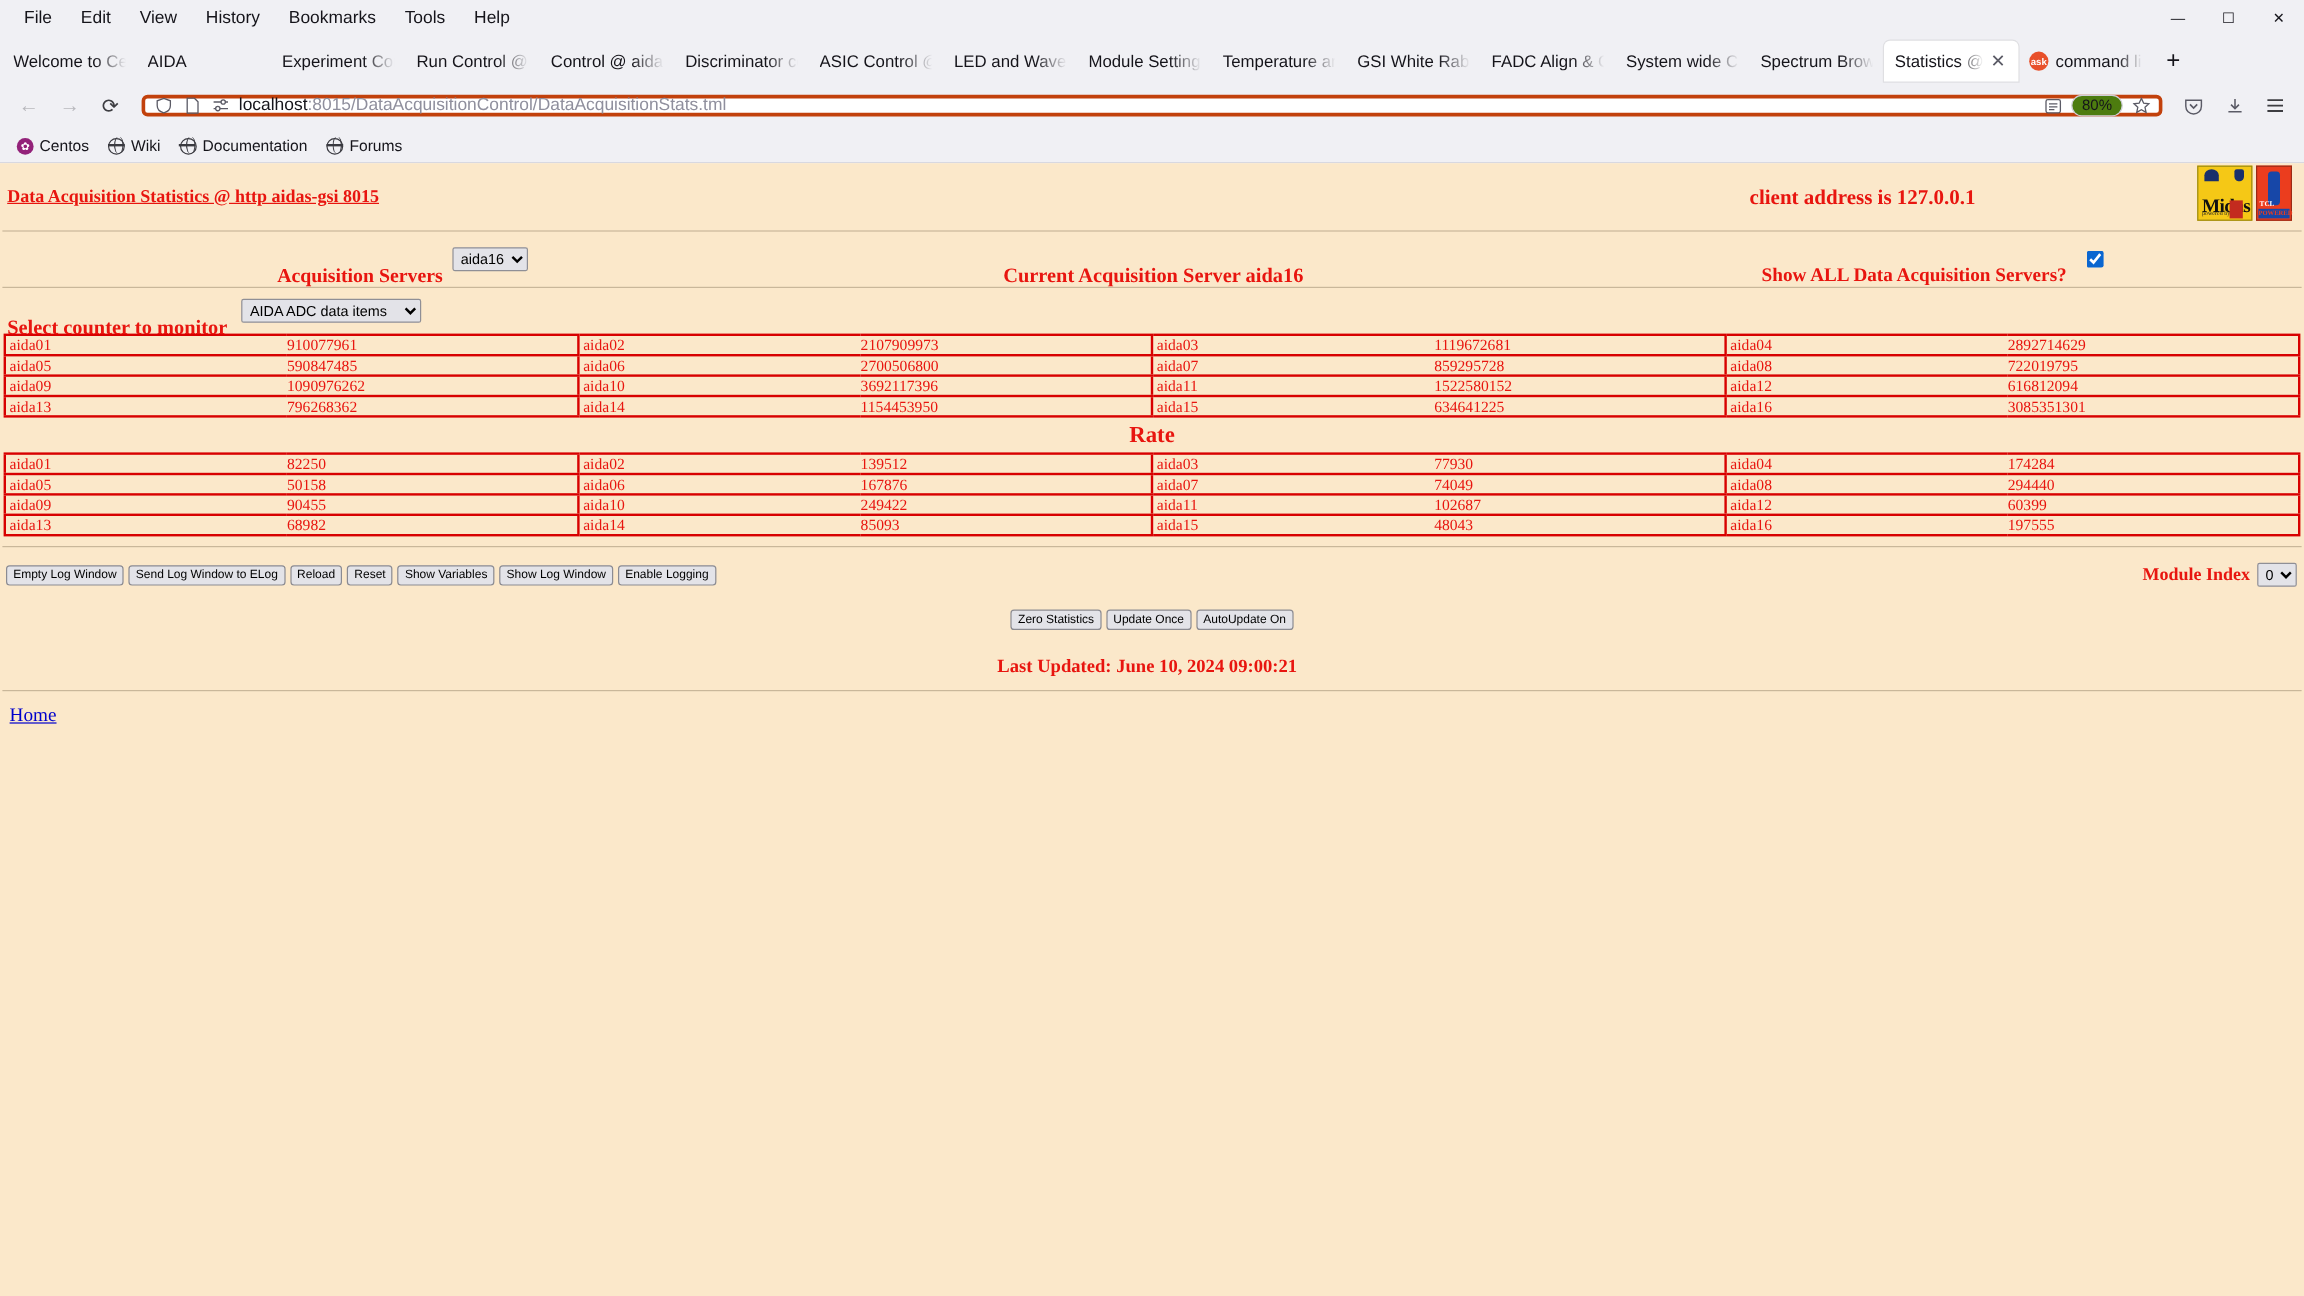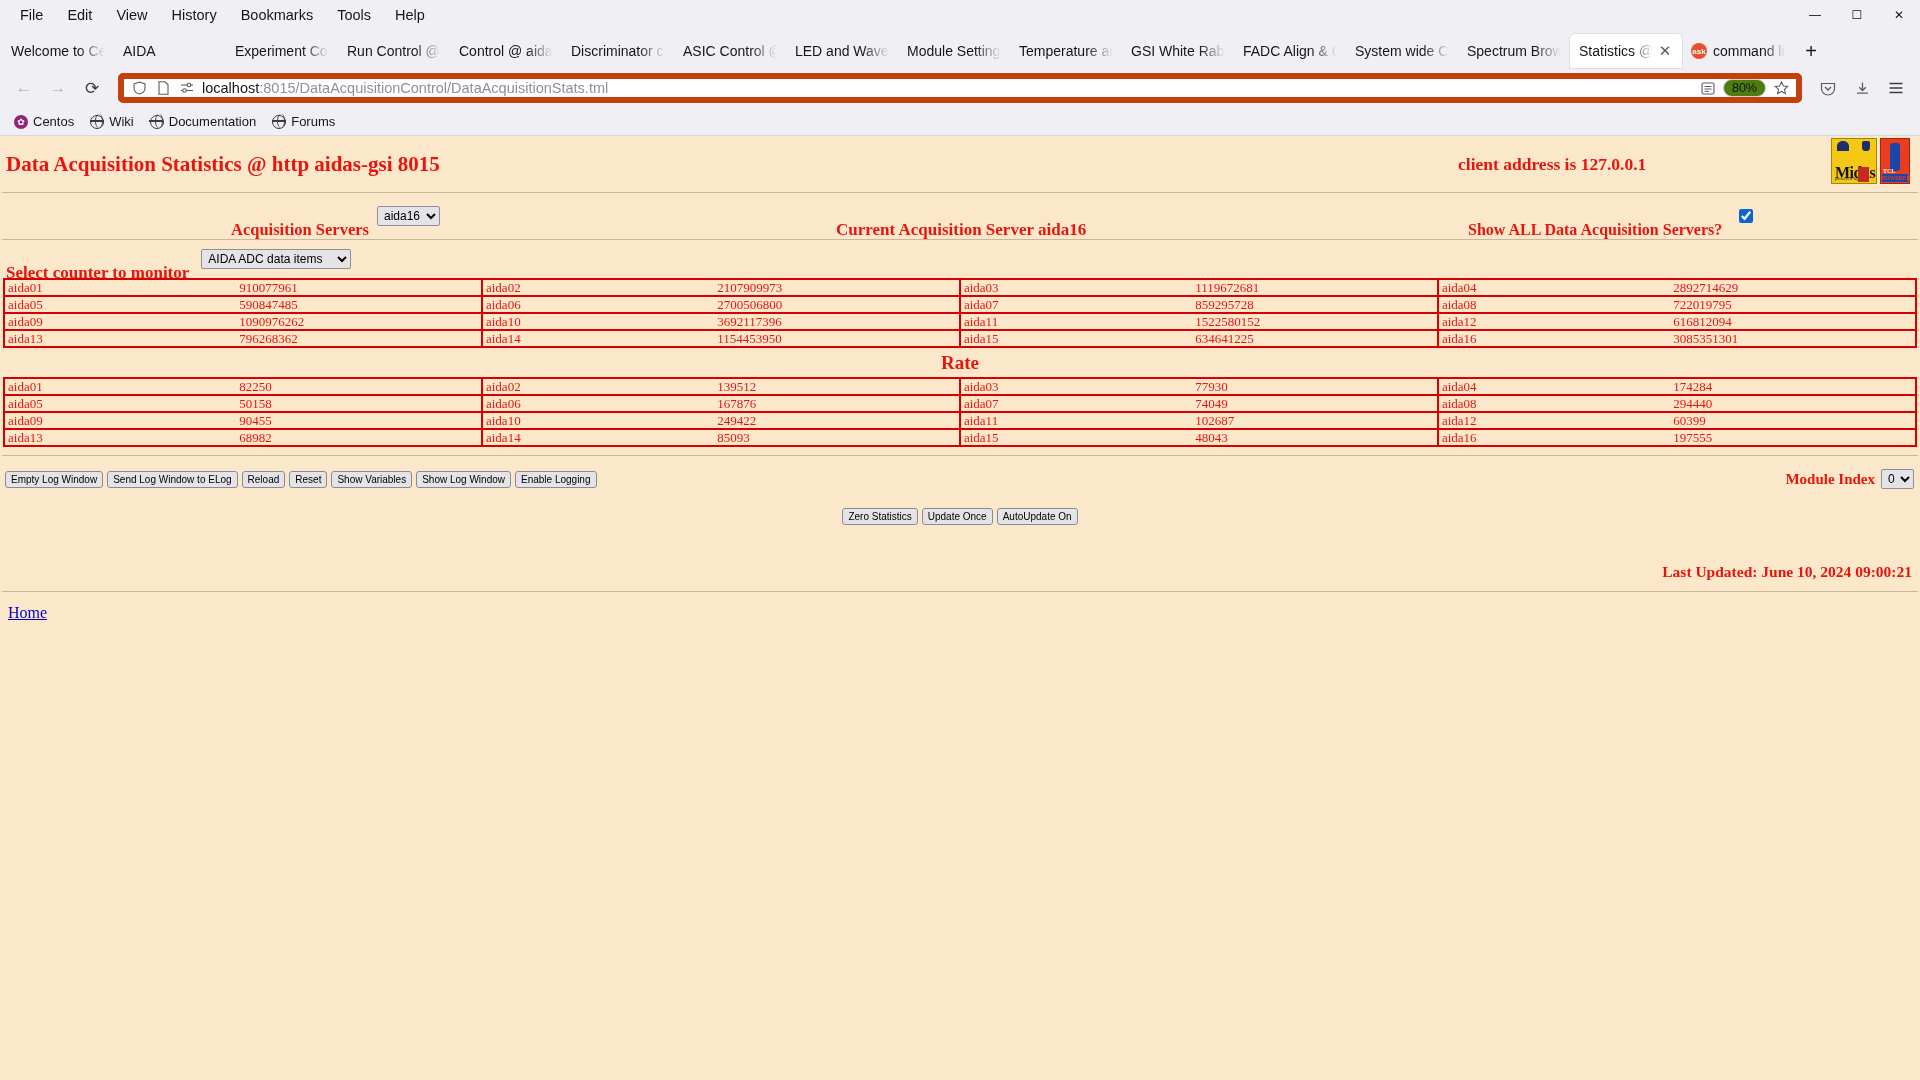--- a/index.html
+++ b/index.html
@@ -98,24 +98,24 @@
   }
   .nav-btn {
     width: 32px; height: 32px;
     display: flex; align-items: center; justify-content: center;
     color: #3d3d41; font-size: 17px;
     border-radius: 4px;
   }
   .nav-btn.disabled { color: #b8b8bd; }
   .urlbar {
     flex: 1 1 auto;
-    height: 30px;
+    height: 18px;
     margin: 0 8px;
     background: #ffffff;
-    border: 6px solid #c2410c;
+    border: 3px solid #c2410c;
     border-radius: 5px;
     display: flex; align-items: center;
     padding: 0 6px;
     gap: 6px;
   }
   .urlbar .u-ico { width: 18px; height: 18px; display:flex; align-items:center; justify-content:center; color:#5b5b66; }
   .url-text { flex: 1 1 auto; font-size: 14.5px; color: #8f8f9d; white-space: nowrap; }
   .url-text b { color: #15141a; font-weight: normal; }
   .zoom-pill {
     font-size: 12.5px; color: #15141a;
@@ -166,23 +166,24 @@
     font-family: "Liberation Serif", serif;
     overflow: hidden;
   }
   .hdr {
     height: 56px;
     display: flex; align-items: center;
     position: relative;
   }
   .hdr h1 {
     margin: 0; padding-left: 6px;
-    font-size: 21px; color: #e8150f;
+    font-size: 15px; color: #e8150f;
     font-weight: bold;
     font-family: "Liberation Serif", serif;
+    text-decoration: underline;
   }
   .client-addr {
     position: absolute;
     left: 1458px;
     font-size: 17.5px; color: #e8150f; font-weight: bold;
   }
   .logos {
     position: absolute; right: 10px; top: 2px;
     display: flex; gap: 3px;
   }
@@ -330,22 +331,22 @@
     position: absolute; right: 6px;
     display: flex; align-items: center; gap: 6px;
     color: #e8150f; font-weight: bold; font-size: 15px;
     font-family: "Liberation Serif", serif;
   }
   .row-buttons2 {
     margin-top: 16px;
     display: flex; justify-content: center; gap: 4px;
   }
   .last-updated {
-    margin-top: 38px;
-    text-align: right;
+    margin-top: 22px;
+    text-align: center;
     padding-right: 8px;
     color: #e8150f; font-weight: bold; font-size: 15.5px;
     font-family: "Liberation Serif", serif;
   }
   hr.sep2 {
     border: 0; border-top: 1px solid #c9b79a;
     margin: 10px 2px 0 2px;
   }
   .home-link {
     margin-top: 12px; padding-left: 8px;

